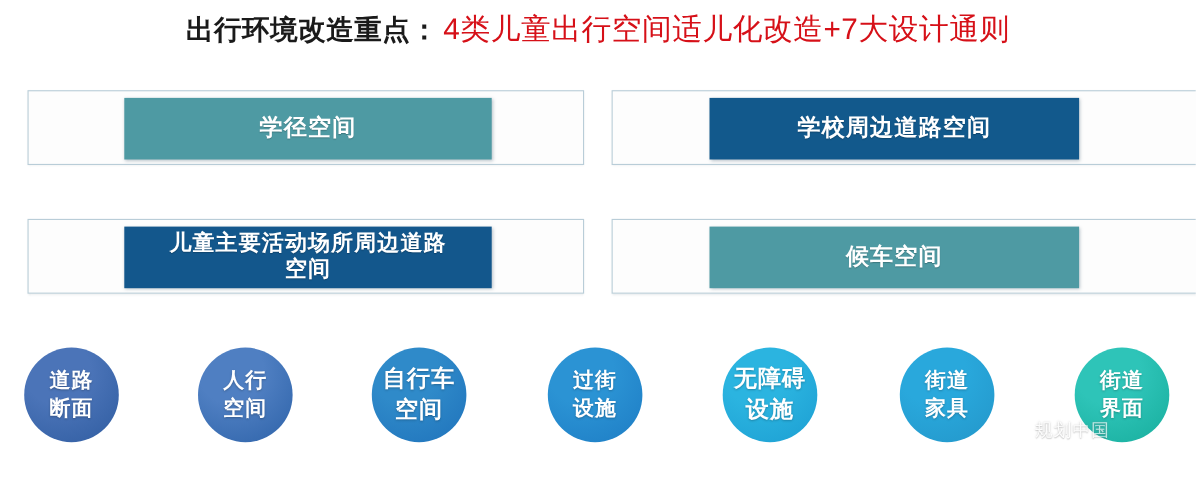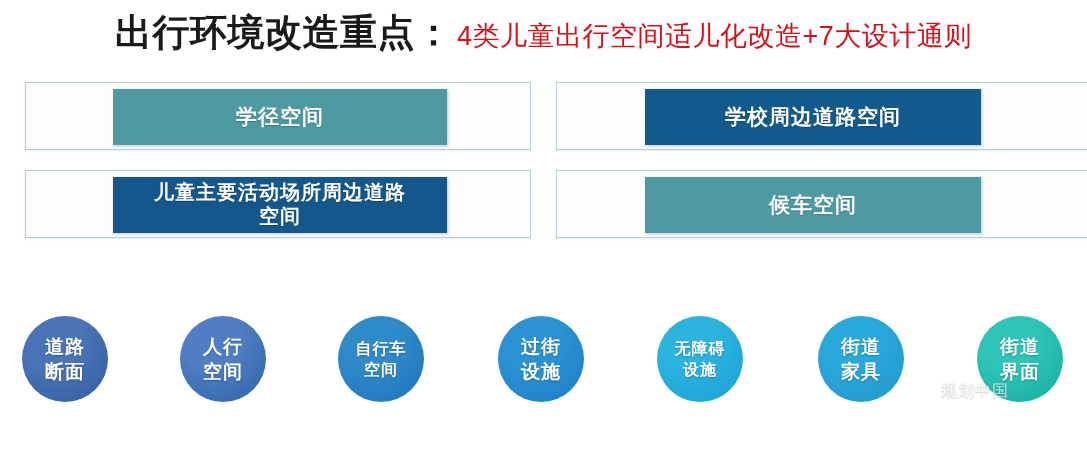--- a/index.html
+++ b/index.html
@@ -19,21 +19,21 @@
   
   .title-bar {
     position: absolute;
     left: 0;
     top: 8px;
     width: 1087px;
     text-align: center;
     white-space: nowrap;
   }
   .title-black {
-    font-size: 37px;
+    font-size: 25px;
     font-weight: bold;
     color: #1a1a1a;
     letter-spacing: 0.5px;
   }
   .title-red {
     font-size: 27px;
     font-weight: normal;
     color: #d61018;
     letter-spacing: 0.5px;
   }
@@ -42,21 +42,21 @@
   .cards {
     position: absolute;
     left: 0;
     top: 82px;
     width: 1087px;
   }
   .card-row {
     position: relative;
     width: 1087px;
     height: 68px;
-    margin-bottom: 20px;
+    margin-bottom: 49px;
   }
   .card {
     position: absolute;
     top: 0;
     height: 68px;
     background: #fdfdfd;
     border: 1px solid #b9cdd8;
     box-shadow: 0 1px 2px rgba(120,140,150,0.18);
   }
   .card.left  { left: 25px;  width: 506px; }
@@ -108,21 +108,21 @@
   }
   .circle-line {
     font-size: 19px;
     font-weight: bold;
     color: #ffffff;
     line-height: 1.32;
     letter-spacing: 1px;
     text-shadow: 0 1px 2px rgba(0,0,0,0.25);
     white-space: nowrap;
   }
-  .circle.small .circle-line { font-size: 16px; }
+  .circle.small .circle-line { font-size: 21px; }
 
   
   .watermark {
     position: absolute;
     left: 898px;
     top: 378px;
     display: flex;
     align-items: center;
     gap: 7px;
     opacity: 0.72;

